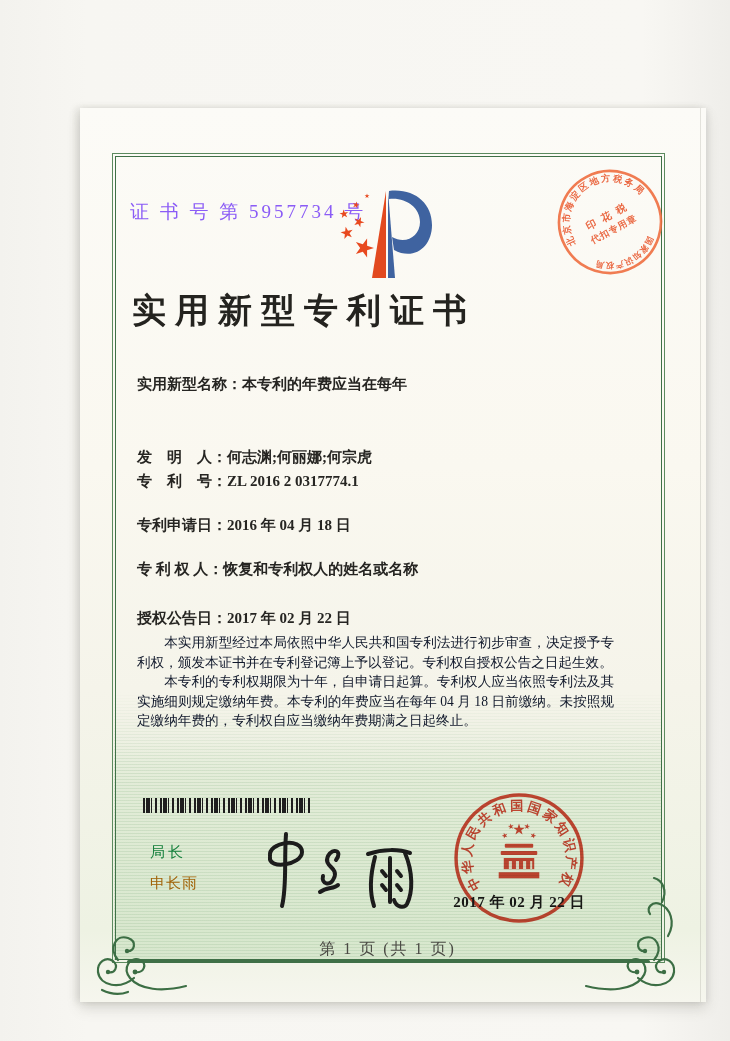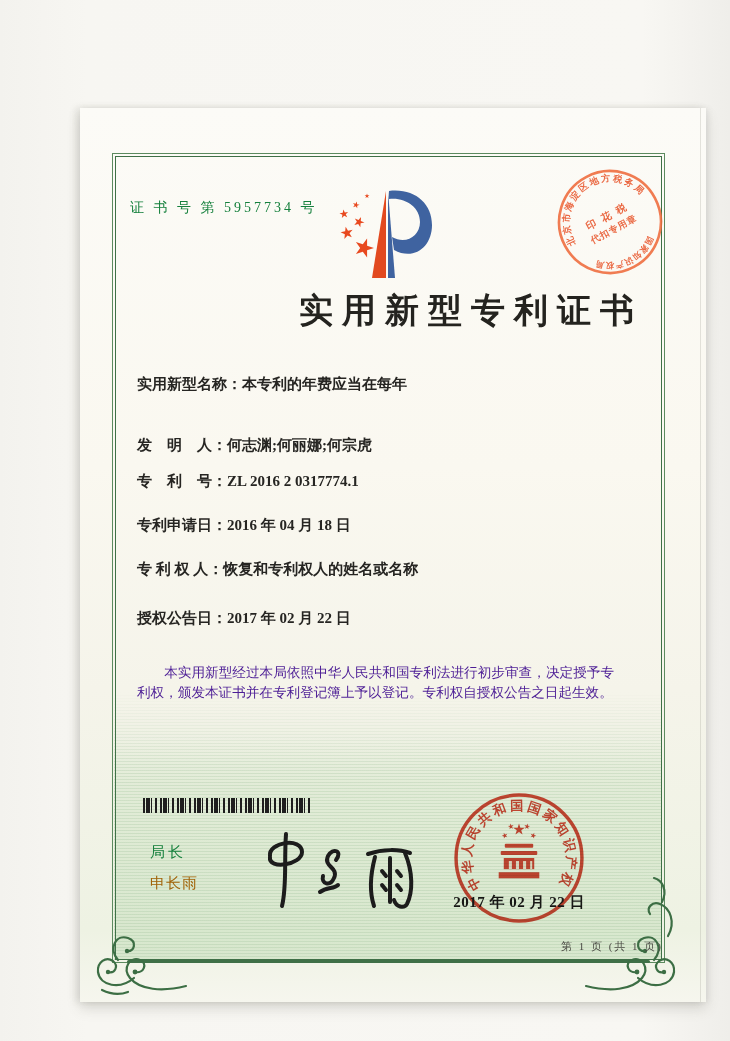--- a/index.html
+++ b/index.html
@@ -27,53 +27,53 @@
   .texture{
     position:absolute;left:114px;top:690px;width:547px;height:270px;
     background:
       repeating-linear-gradient(0deg, rgba(110,160,110,.16) 0 1px, rgba(255,255,255,0) 1px 3px),
       linear-gradient(180deg, rgba(208,228,198,0) 0%, rgba(206,227,196,.45) 35%, rgba(199,223,189,.6) 100%);
     -webkit-mask-image:linear-gradient(180deg,transparent 0,#000 28%);
     mask-image:linear-gradient(180deg,transparent 0,#000 28%);
     pointer-events:none;
   }
   .cert-no{
-    position:absolute;left:130px;top:199px;font-size:14px;letter-spacing:3px;color:#15803d;
+    position:absolute;left:130px;top:199px;font-size:19px;letter-spacing:3px;color:#8b5cf6;
   }
   .logo{position:absolute;left:334px;top:184px;}
   .tax-stamp{position:absolute;left:554px;top:166px;transform:rotate(-28deg);opacity:.88;}
   .title{
-    position:absolute;left:132px;top:288px;width:511px;text-align:right;
+    position:absolute;left:132px;top:288px;width:511px;text-align:left;
     font-size:34px;font-weight:700;letter-spacing:9px;color:#24231f;
   }
   .field-row{position:absolute;left:137px;font-size:15px;color:#262522;white-space:nowrap;}
   .field-row .lab{font-weight:600;}
   .field-row .val{font-weight:600;}
-  .r0{top:375px}.r1{top:436px}.r2{top:472px}.r3{top:516px}.r4{top:560px}.r5{top:609px}
+  .r0{top:375px}.r1{top:448px}.r2{top:472px}.r3{top:516px}.r4{top:560px}.r5{top:609px}
   .body-text{
     position:absolute;left:137px;top:633px;width:477px;
-    font-size:13.6px;line-height:19.6px;color:#4c1d95;text-align:justify;margin-top:30px;
+    font-size:13.6px;line-height:19.6px;color:#0f172a;text-align:justify;
   }
   .body-text p{margin:0;text-indent:2em;font-weight:500;}
   .barcode{
     position:absolute;left:143px;top:798px;width:167px;height:15px;
     background:
       repeating-linear-gradient(90deg,#1e1e1e 0 2px,transparent 2px 3px,#1e1e1e 3px 7px,transparent 7px 8px,#1e1e1e 8px 9px,transparent 9px 12px,#1e1e1e 12px 14px,transparent 14px 17px);
   }
   .signer-title{position:absolute;left:150px;top:843px;font-size:15px;color:#15803d;letter-spacing:3px;}
   .signer-name{position:absolute;left:150px;top:874px;font-size:15px;color:#a16207;letter-spacing:1px;}
   .signature{position:absolute;left:256px;top:824px;}
   .seal{position:absolute;left:452px;top:791px;mix-blend-mode:multiply;opacity:.93;}
   .issue-date{
     position:absolute;left:444px;top:893px;width:150px;text-align:center;
     font-size:15px;font-weight:700;color:#171715;letter-spacing:.5px;z-index:5;
   }
   .page-footer{
-    position:absolute;left:112px;top:939px;width:551px;text-align:right;
-    font-size:11px;letter-spacing:2px;color:#4a4a44;
+    position:absolute;left:112px;top:939px;width:551px;text-align:center;
+    font-size:16px;letter-spacing:2px;color:#4a4a44;
   }
   .flourish{position:absolute;}
   .flourish.left{left:88px;top:920px;}
   .flourish.right{left:584px;top:874px;transform:scaleX(-1);}
   .edge-line{position:absolute;left:700px;top:140px;width:1px;height:850px;background:rgba(150,150,140,.25);}
 </style>
 </head>
 <body>
 
 <div class="paper">
@@ -169,20 +169,21 @@
 </div>
 <div class="field-row r4">
   <span class="lab">专 利 权 人：</span><span class="val">恢复和专利权人的姓名或名称</span>
 </div>
 <div class="field-row r5">
   <span class="lab">授权公告日：</span><span class="val">2017 年 02 月 22 日</span>
 </div>
 
 <div class="body-text">
   <p>本实用新型经过本局依照中华人民共和国专利法进行初步审查，决定授予专利权，颁发本证书并在专利登记簿上予以登记。专利权自授权公告之日起生效。</p>
+  <p>本专利的专利权期限为十年，自申请日起算。专利权人应当依照专利法及其实施细则规定缴纳年费。本专利的年费应当在每年 04 月 18 日前缴纳。未按照规定缴纳年费的，专利权自应当缴纳年费期满之日起终止。</p>
 </div>
 
 <div class="barcode"></div>
 
 <div class="signer-title">局长</div>
 <div class="signer-name">申长雨</div>
 
 <svg class="signature" width="190" height="88" viewBox="0 0 190 88">
   <g stroke="#1c1c1c" stroke-width="4" fill="none" stroke-linecap="round" stroke-linejoin="round">
     <path d="M30,10 C28,38 31,62 26,82"></path>

